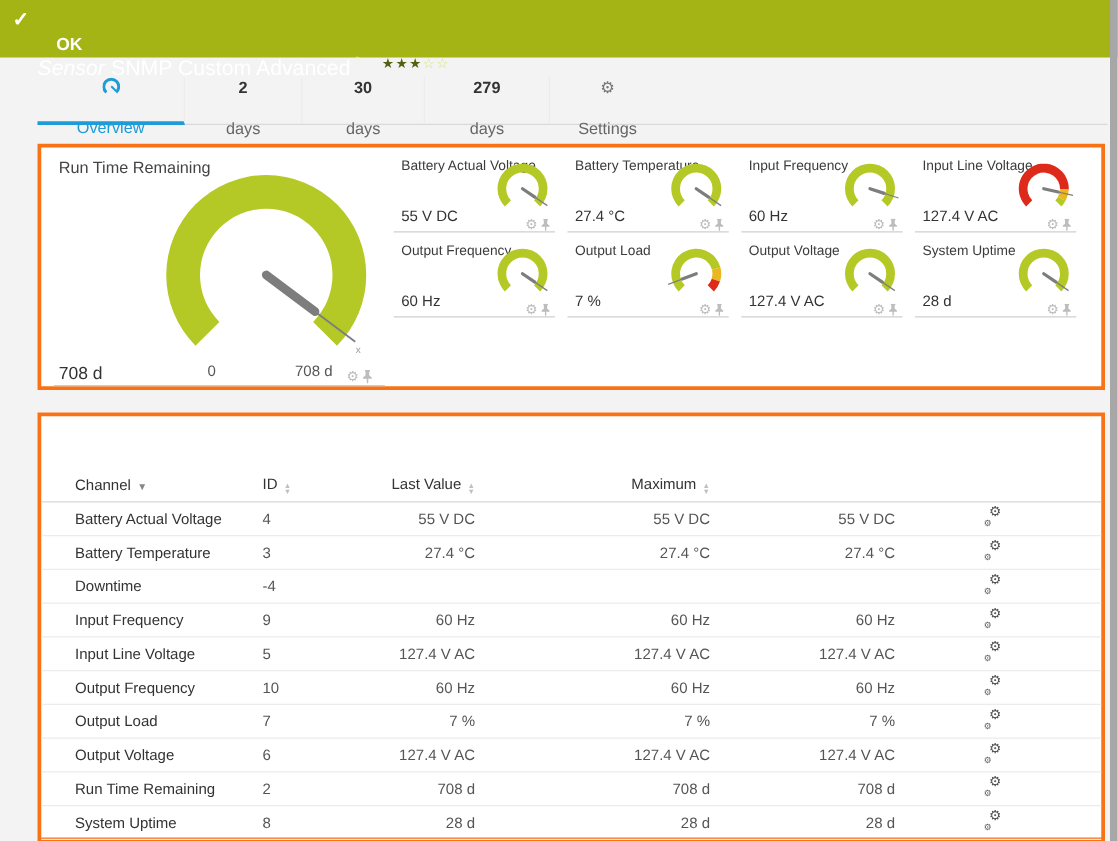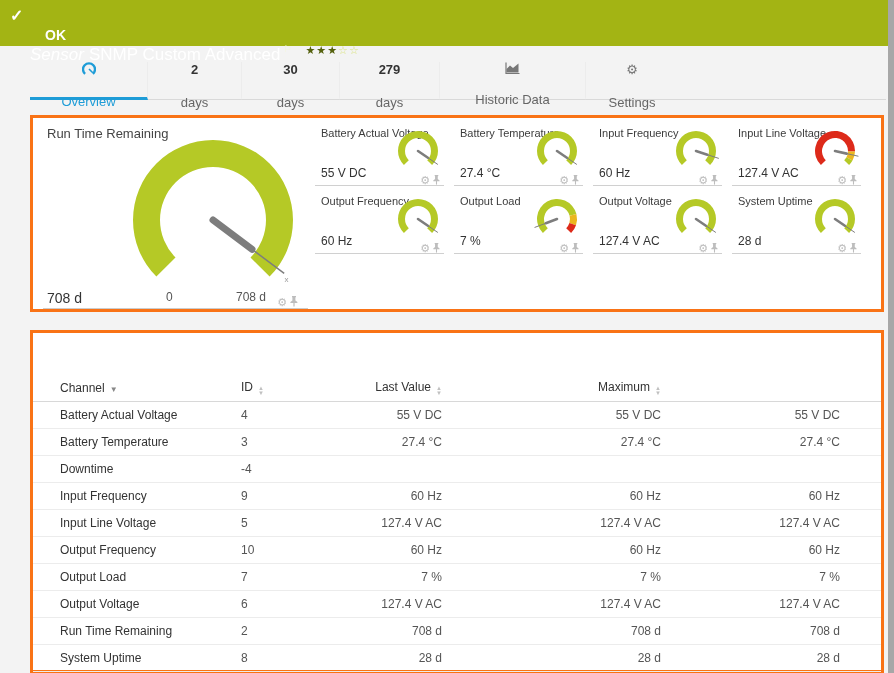--- a/index.html
+++ b/index.html
@@ -56,21 +56,21 @@
   .glabel { position:absolute; left:6px; top:2px; font-size:11px; color:#3c3c3c; white-space:nowrap; }
   .gsvg { position:absolute; right:12px; top:5px; }
   .gvalue { position:absolute; left:6px; bottom:6px; font-size:12px; color:#333; }
   .gline { position:absolute; left:0; right:10px; bottom:0; border-bottom:1px solid #d0d0d0; }
   .gicons { display:flex; align-items:flex-end; gap:2px; }
   .gcell .gicons { position:absolute; right:13px; bottom:1px; }
   .gicons .gear { font-size:11px; line-height:10px; color:#bdbdbd; cursor:pointer; }
   .gicons .pin { cursor:pointer; }
   
   .trow { display:grid; grid-template-columns:150px 95px 75px 188px 148px 171px;
-          padding-left:27px; align-items:center; font-size:12px;gap:31px; }
+          padding-left:27px; align-items:center; font-size:12px; }
   .thead { position:absolute; left:0; top:42px; width:100%; height:27px;
            border-bottom:1px solid #d8d8d8; color:#333; }
   .tbody { position:absolute; left:0; top:69px; width:100%; }
   .tbody .trow { height:27px; border-bottom:1px solid #ececec; color:#555; cursor:pointer; }
   .cell-channel { color:#333; }
   .col-r { text-align:right; }
   .sort1 { font-size:8px; color:#888; margin-left:5px; }
   .sortboth { display:inline-flex; flex-direction:column; font-size:6px; line-height:5px;
               color:#c0c0c0; margin-left:5px; vertical-align:1px; }
   .th { cursor:pointer; }
@@ -106,29 +106,20 @@
     <span>days</span>
   </div>
   <div class="tab" style="width:98px">
     <span class="num">30</span>
     <span>days</span>
   </div>
   <div class="tab" style="width:100px">
     <span class="num">279</span>
     <span>days</span>
   </div>
-  <div class="tab" style="width:146px">
-    <span class="ticon">
-      <svg width="15" height="12" viewBox="0 0 15 12">
-          <path d="M1.5 10.5V7l3.5-3.5 3 2.5L13.5 1.5v9z" fill="currentColor"></path>
-          <path d="M1 0.5v11h13.5" fill="none" stroke="currentColor" stroke-width="1.2"></path>
-        </svg>
-    </span>
-    <span>Historic Data</span>
-  </div>
   <div class="tab" style="width:92px">
     <span class="ticon gear-glyph" style="font-size:13px">⚙</span>
     <span>Settings</span>
   </div>
 </div>
 
 <div class="panel gauges-panel">
 
   <div class="big">
     <div class="big-title">Run Time Remaining</div>

